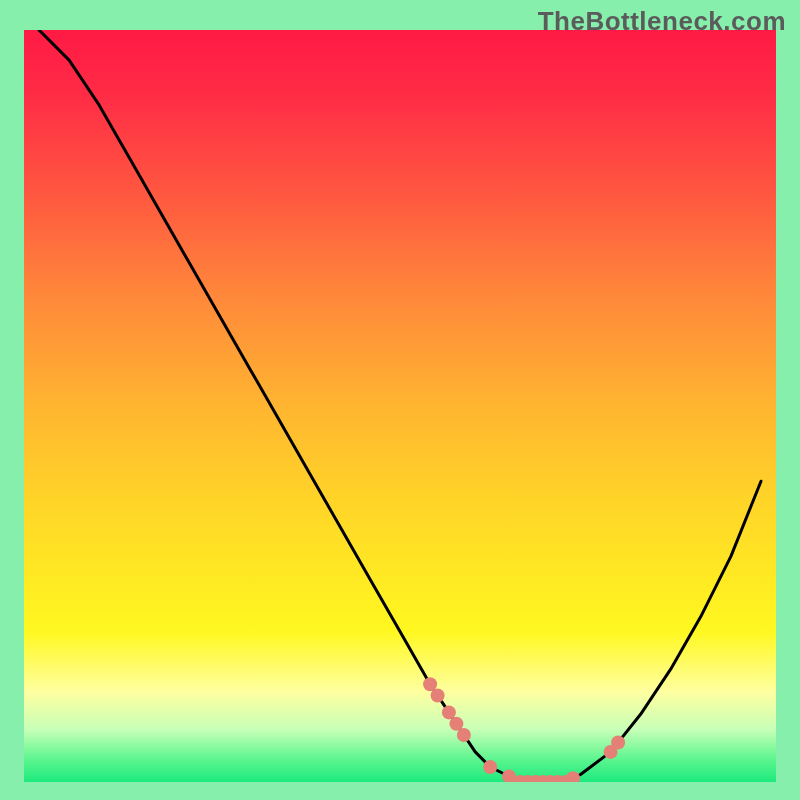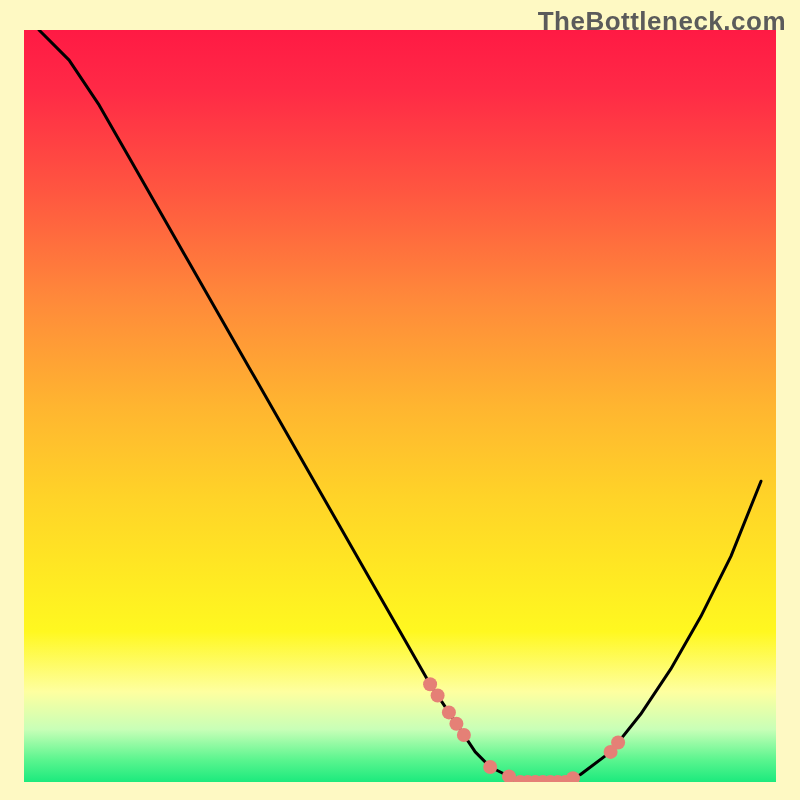--- a/index.html
+++ b/index.html
@@ -1,21 +1,21 @@
 <!DOCTYPE html>
 <html><head>
 <meta charset="utf-8">
 <style>
   * { margin: 0; padding: 0; box-sizing: border-box; }
   html, body { width: 800px; height: 800px; overflow: hidden; background: #000; }
   .frame {
     position: relative;
     width: 800px;
     height: 800px;
-    background: #fef9c3;
+    background: #86efac;
   }
   .watermark {
     position: absolute;
     top: 6px;
     right: 14px;
     font-family: Arial, Helvetica, sans-serif;
     font-size: 26px;
     font-weight: 700;
     color: #5b5b5b;
     letter-spacing: 0.5px;

